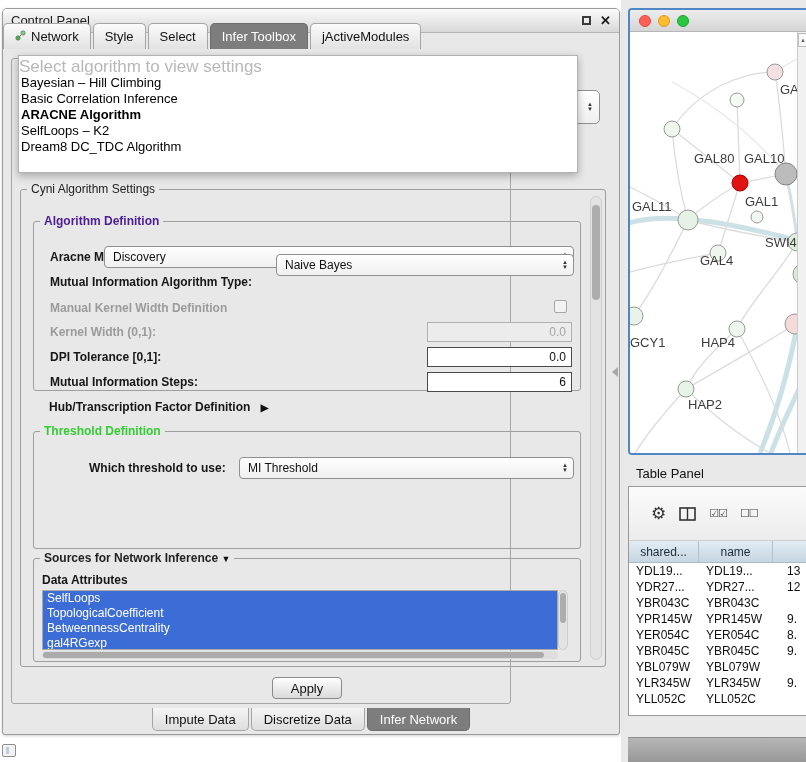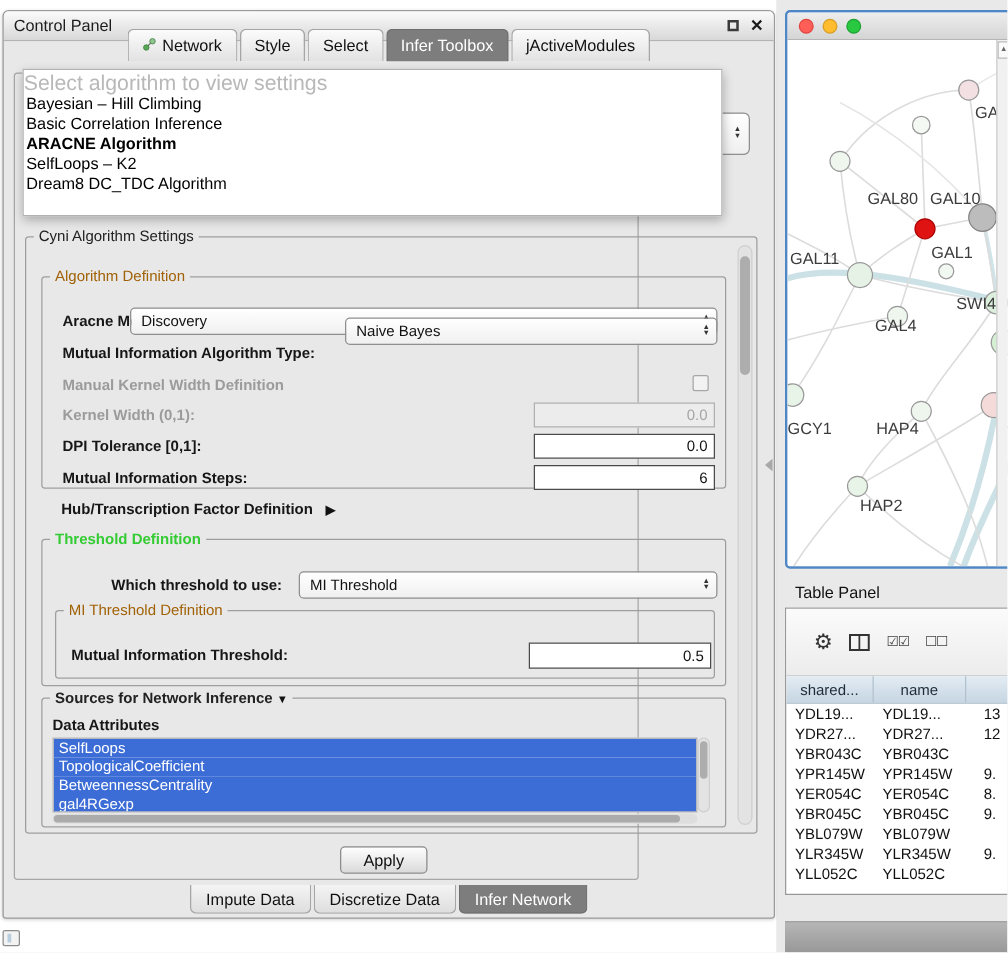--- a/index.html
+++ b/index.html
@@ -13,34 +13,34 @@
     background:#e8e8e8; border:1px solid #9a9a9a; border-radius:5px 5px 3px 3px;
     box-shadow:0 1px 3px rgba(0,0,0,.18); z-index:2; }
   .cp-titlebar { height:24px; background:linear-gradient(#fbfbfb,#d8d8d8);
     border-bottom:1px solid #b3b3b3; border-radius:4px 4px 0 0;
     display:flex; align-items:center; padding:0 8px; font-size:13px; color:#1c1c1c; }
   .cp-title { flex:1; }
   .cp-controls { display:flex; align-items:center; gap:9px; }
   .win-min { width:9px; height:9px; border:2px solid #3a3a3a; }
   .win-close { font-size:13px; font-weight:bold; color:#1a1a1a; line-height:12px; }
 
-  .tab-row { position:absolute; left:0; top:14px; width:100%; display:flex; justify-content:center; gap:2px; z-index:3; }
+  .tab-row { position:absolute; left:0; top:14px; width:100%; display:flex; gap:2px; z-index:3; }
   .tab { height:26px; padding:0 11px; font-size:13px; color:#111; display:flex; align-items:center; gap:5px;
     background:linear-gradient(#fbfbfb,#e2e2e2); border:1px solid #a5a5a5; border-bottom:none; border-radius:5px 5px 0 0; }
   .tab.selected { background:#7d7d7d; color:#fff; border-color:#6d6d6d; }
 
   .tab-content { position:absolute; left:8px; top:49px; width:500px; height:646px;
     border:1px solid #a6a6a6; border-radius:3px; background:#e8e8e8;padding-left:35px; }
 
   
   .group { position:absolute; border:1px solid #9e9e9e; border-radius:3px; }
   .group-title { position:absolute; top:-8px; left:6px; background:#e8e8e8; padding:0 4px; font-size:12px; white-space:nowrap; }
   .t-plain { color:#222; }
   .t-bold  { font-weight:bold; color:#222; }
-  .t-blue  { font-weight:normal; color:#a16207; }
+  .t-blue  { font-weight:bold; color:#4c1d95; }
   .t-green { font-weight:bold; color:#33cc33; }
 
   .lbl { position:absolute; font-size:12px; font-weight:bold; color:#161616; white-space:nowrap; }
   .lbl.disabled { color:#9b9b9b; }
 
   .combo { position:absolute; background:linear-gradient(#ffffff,#f0f0f0); border:1px solid #8f8f8f;
     border-radius:4px; display:flex; align-items:center; font-size:12px; color:#111; padding-left:8px; }
   .combo .arrows { margin-left:auto; display:flex; flex-direction:column; align-items:center;
     justify-content:center; padding-right:5px; font-size:6px; line-height:5px; color:#333; }
 
@@ -367,27 +367,20 @@
 
           <span class="lbl" style="left:55px; top:29px;">Which threshold to use:</span>
           <div class="combo" style="left:205px; top:25px; width:335px; height:22px;">
             <span>MI Threshold</span>
             <span class="arrows">
                 <span>▲</span>
                 <span>▼</span>
               </span>
           </div>
 
-          <div class="group" style="left:10px; top:56px; width:528px; height:55px;">
-            <span class="group-title t-blue">MI Threshold Definition</span>
-            <span class="lbl" style="left:12px; top:28px;">Mutual Information Threshold:</span>
-            <div class="field" style="left:378px; top:25px; width:146px; height:21px;">
-              <span>0.5</span>
-            </div>
-          </div>
         </div>
 
         <div class="group" style="left:12px; top:368px; width:548px; height:104px;">
           <span class="group-title t-bold">
             <span>Sources for Network Inference</span>
             <span class="tri" style="font-size:9px;">▼</span>
           </span>
           <span class="lbl" style="left:8px; top:14px;">Data Attributes</span>
 
           <div class="attr-list" style="left:8px; top:31px; width:516px; height:60px;">

